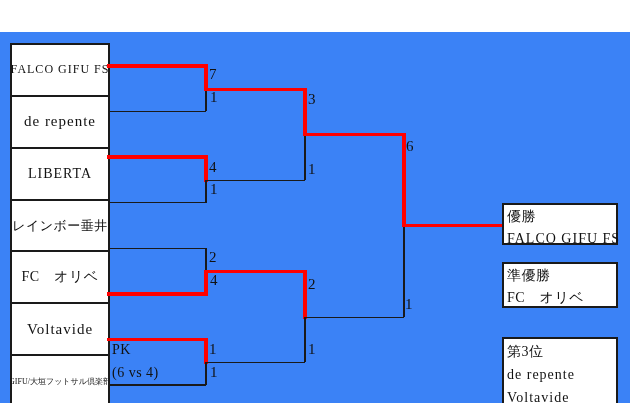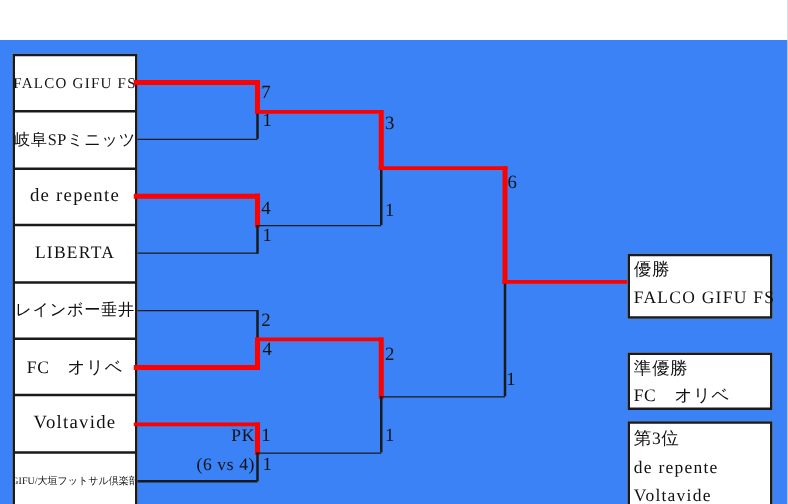--- a/index.html
+++ b/index.html
@@ -25,40 +25,39 @@
   
   .h-line{position:absolute;height:1.5px;background:#1a1a1a;}
   .v-line{position:absolute;width:1.5px;background:#1a1a1a;}
   .h-line.red{height:3.5px;background:#ff0000;}
   .v-line.red{width:3.5px;background:#ff0000;}
   
   .score{
     position:absolute;font-size:15px;line-height:17px;color:#111;
   }
   .note{
-    position:absolute;left:112px;width:92px;text-align:right;
+    position:absolute;left:112px;width:92px;text-align:left;
     font-size:14px;line-height:17px;color:#111;letter-spacing:0.5px;
   }
   
   .result-box{
     position:absolute;left:502px;width:116px;box-sizing:border-box;
     border:2px solid #1a1a1a;background:#fff;padding:1px 3px;
   }
   .result-line{
     font-size:14px;line-height:22px;white-space:nowrap;letter-spacing:0.5px;
   }
 </style>
 </head>
 <body>
 
 <div id="stage">
 
   <div id="team-column">
     <div class="team-cell latin" style="font-size:12px">FALCO GIFU FS</div>
-    <div class="team-cell">岐阜SPミニッツ</div>
     <div class="team-cell latin" style="font-size:15px">de repente</div>
     <div class="team-cell latin">LIBERTA</div>
     <div class="team-cell">レインボー垂井</div>
     <div class="team-cell" style="font-size:14px">FC　オリベ</div>
     <div class="team-cell latin" style="font-size:15px">Voltavide</div>
     <div class="team-cell small">GIFU/大垣フットサル倶楽部</div>
   </div>
 
   <div class="h-line red" style="left:107px;top:32px;width:101px"></div>
   <div class="h-line" style="left:110px;top:78.5px;width:96px"></div>
@@ -110,25 +109,25 @@
   <span class="note" style="top:332px">(6 vs 4)</span>
 
   <span class="score" style="left:308px;top:59px">3</span>
   <span class="score" style="left:308px;top:129px">1</span>
   <span class="score" style="left:308px;top:244px">2</span>
   <span class="score" style="left:308px;top:309px">1</span>
 
   <span class="score" style="left:406px;top:106px">6</span>
   <span class="score" style="left:405px;top:264px">1</span>
 
-  <div class="result-box" style="top:171px;height:52px">
+  <div class="result-box" style="top:171px;height:42px">
     <div class="result-line">優勝</div>
     <div class="result-line" style="letter-spacing:1px">FALCO GIFU FS</div>
   </div>
-  <div class="result-box" style="top:250px;height:46px">
+  <div class="result-box" style="top:230px;height:46px">
     <div class="result-line">準優勝</div>
     <div class="result-line">FC　オリベ</div>
   </div>
   <div class="result-box" style="top:305px;height:92px">
     <div class="result-line" style="line-height:23px">第3位</div>
     <div class="result-line" style="line-height:23px;letter-spacing:1px">de repente</div>
     <div class="result-line" style="line-height:23px;letter-spacing:1px">Voltavide</div>
   </div>
 
 </div>

